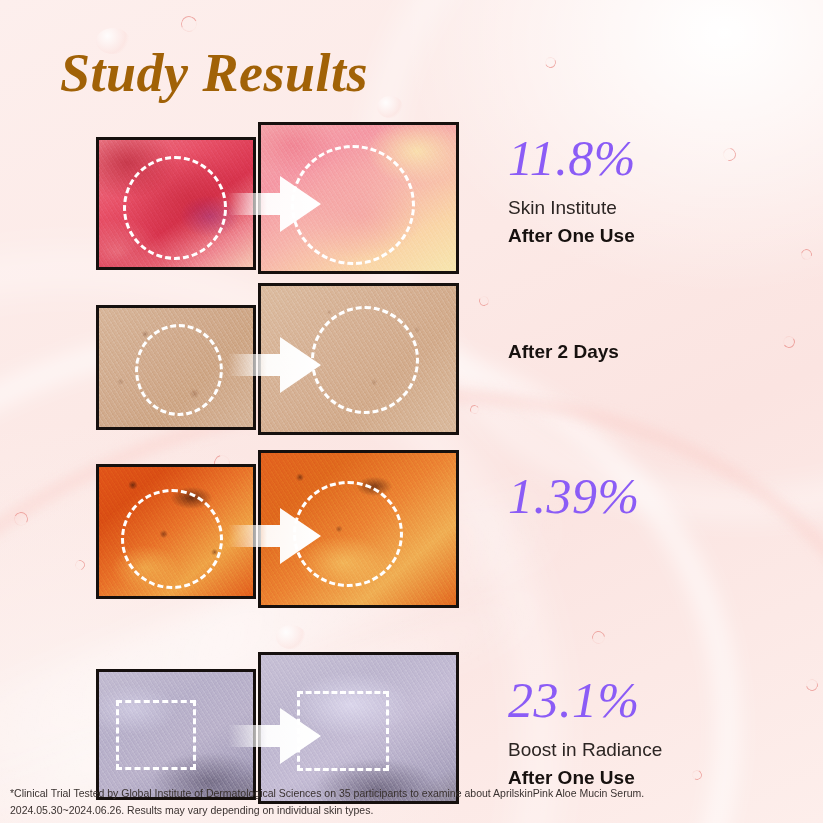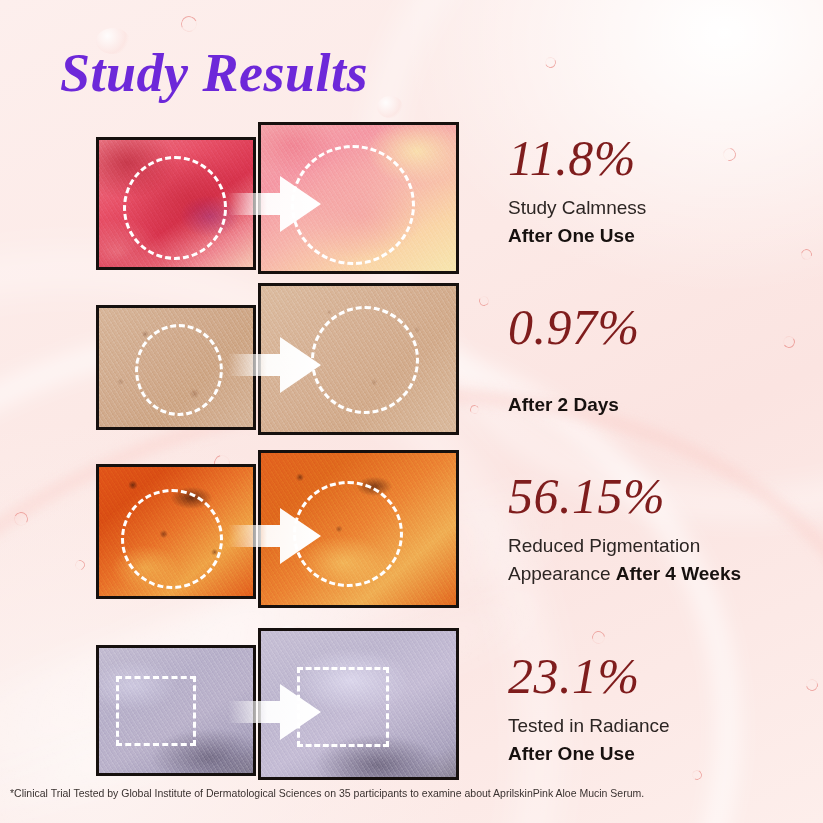--- a/index.html
+++ b/index.html
@@ -83,35 +83,35 @@
   }
 
   
   #page-title {
     position: absolute;
     left: 60px; top: 42px;
     font-family: "Liberation Serif", "DejaVu Serif", serif;
     font-style: italic;
     font-size: 54px;
     letter-spacing: 0.5px;
-    color: #6d28d9;
+    color: #a16207;
     z-index: 6;
   }
 
   
   .result-row {
     position: absolute;
     left: 0;
     width: 823px;
     z-index: 5;
   }
   #row-0 { top: 118px;  height: 160px; }
   #row-1 { top: 283px;  height: 160px; }
   #row-2 { top: 450px;  height: 168px; }
-  #row-3 { top: 628px;  height: 162px; }
+  #row-3 { top: 652px;  height: 162px; }
 
   
   .panel {
     position: absolute;
     border: 3px solid #16100e;
     overflow: hidden;
     background: #d8b39a;
   }
   .panel.before { left: 96px; }
   .panel.after  { }
@@ -236,21 +236,21 @@
   #row-0 .stat-block { top: 14px; }
   #row-1 .stat-block { top: 18px; }
   #row-2 .stat-block { top: 20px; }
   #row-3 .stat-block { top: 22px; }
 
   .stat-value {
     font-family: "Liberation Serif", "DejaVu Serif", serif;
     font-style: italic;
     font-size: 50px;
     line-height: 1.06;
-    color: #7f1d1d;
+    color: #8b5cf6;
     letter-spacing: 0.5px;
   }
   .stat-desc {
     margin-top: 9px;
     font-size: 19px;
     font-weight: 400;
     line-height: 1.45;
     color: #2c2523;
     max-width: 300px;
   }
@@ -321,21 +321,21 @@
           <stop offset="0.42" stop-color="#ffffff" stop-opacity="0.95"></stop>
           <stop offset="1" stop-color="#ffffff" stop-opacity="1"></stop>
         </linearGradient>
       </defs>
       <path d="M0 19 L52 19 L52 2 L93 30 L52 58 L52 41 L0 41 Z" fill="url(#ag0)"></path>
     </svg>
   </div>
   <div class="stat-block">
     <div class="stat-value">11.8%</div>
     <div class="stat-desc">
-      <span>Study Calmness</span><br>
+      <span>Skin Institute</span><br>
       <span class="when">After One Use</span>
     </div>
   </div>
 </section>
 
 <section class="result-row" id="row-1">
   <div class="panel before">
     <div class="skin r1-before"></div>
     <div class="texture fine"></div>
     <div class="marker circle" style="left:36px; top:16px; width:88px; height:92px;"></div>
@@ -351,21 +351,20 @@
         <linearGradient id="ag1" x1="0" y1="0" x2="1" y2="0">
           <stop offset="0" stop-color="#ffffff" stop-opacity="0"></stop>
           <stop offset="0.42" stop-color="#ffffff" stop-opacity="0.95"></stop>
           <stop offset="1" stop-color="#ffffff" stop-opacity="1"></stop>
         </linearGradient>
       </defs>
       <path d="M0 19 L52 19 L52 2 L93 30 L52 58 L52 41 L0 41 Z" fill="url(#ag1)"></path>
     </svg>
   </div>
   <div class="stat-block">
-    <div class="stat-value">0.97%</div>
     <div class="stat-desc">
       <br>
       <span class="when">After 2 Days</span>
     </div>
   </div>
 </section>
 
 <section class="result-row" id="row-2">
   <div class="panel before">
     <div class="skin r2-before"></div>
@@ -383,26 +382,21 @@
         <linearGradient id="ag2" x1="0" y1="0" x2="1" y2="0">
           <stop offset="0" stop-color="#ffffff" stop-opacity="0"></stop>
           <stop offset="0.42" stop-color="#ffffff" stop-opacity="0.95"></stop>
           <stop offset="1" stop-color="#ffffff" stop-opacity="1"></stop>
         </linearGradient>
       </defs>
       <path d="M0 19 L52 19 L52 2 L93 30 L52 58 L52 41 L0 41 Z" fill="url(#ag2)"></path>
     </svg>
   </div>
   <div class="stat-block">
-    <div class="stat-value">56.15%</div>
-    <div class="stat-desc">
-      <span>Reduced Pigmentation</span><br>
-      <span>Appearance</span>
-      <span class="when">After 4 Weeks</span>
-    </div>
+    <div class="stat-value">1.39%</div>
   </div>
 </section>
 
 <section class="result-row" id="row-3">
   <div class="panel before">
     <div class="skin r3-before"></div>
     <div class="texture fine"></div>
     <div class="marker" style="left:17px; top:28px; width:80px; height:70px;"></div>
   </div>
   <div class="panel after">
@@ -418,21 +412,22 @@
           <stop offset="0.42" stop-color="#ffffff" stop-opacity="0.95"></stop>
           <stop offset="1" stop-color="#ffffff" stop-opacity="1"></stop>
         </linearGradient>
       </defs>
       <path d="M0 19 L52 19 L52 2 L93 30 L52 58 L52 41 L0 41 Z" fill="url(#ag3)"></path>
     </svg>
   </div>
   <div class="stat-block">
     <div class="stat-value">23.1%</div>
     <div class="stat-desc">
-      <span>Tested in Radiance</span><br>
+      <span>Boost in Radiance</span><br>
       <span class="when">After One Use</span>
     </div>
   </div>
 </section>
 
 <div id="footnote">
   <div>*Clinical Trial Tested by Global Institute of Dermatological Sciences on 35 participants to examine about AprilskinPink Aloe Mucin Serum.</div>
+  <div>2024.05.30~2024.06.26. Results may vary depending on individual skin types.</div>
 </div>
 
 </body></html>

